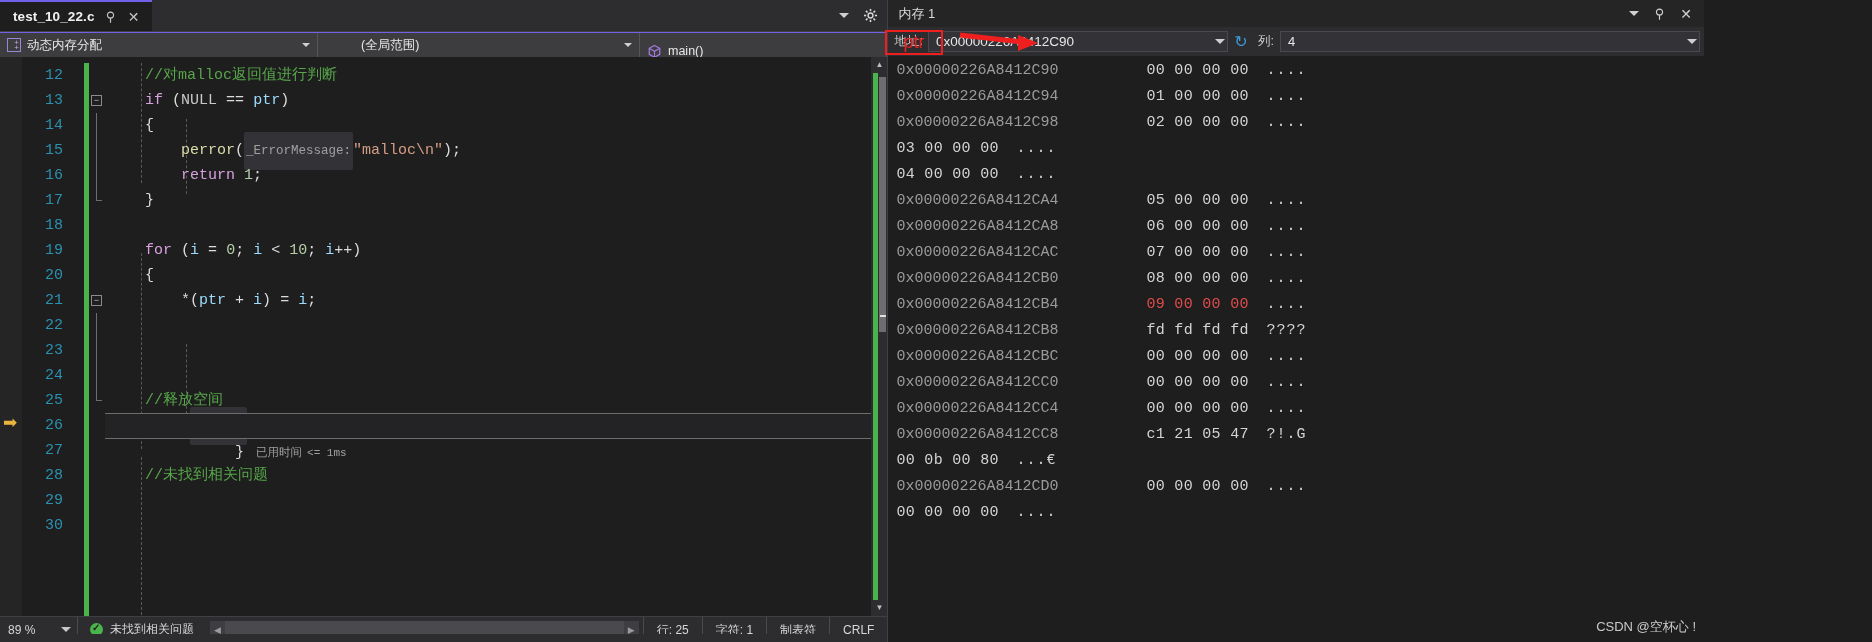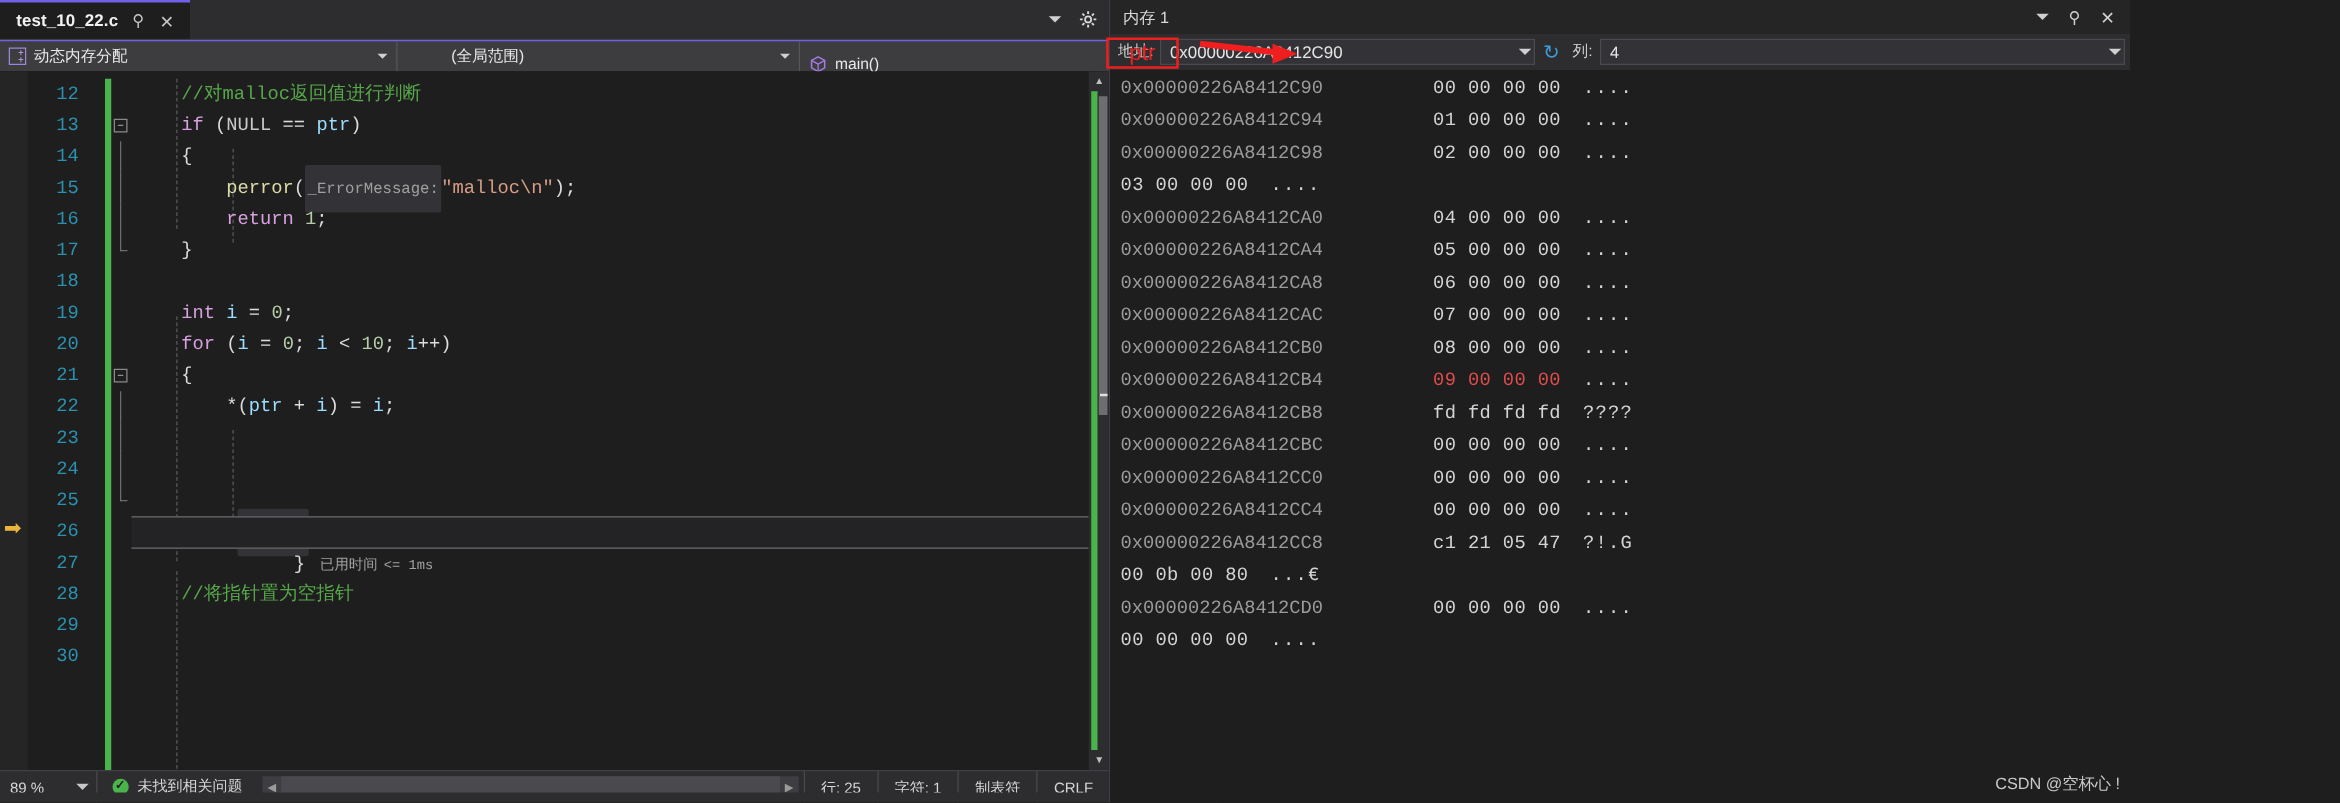--- a/index.html
+++ b/index.html
@@ -308,30 +308,30 @@
         <div class="iguide" style="left:81px; top:62px; height:75px;"></div>
         <div class="iguide" style="left:81px; top:287px; height:70px;"></div>
         <div id="codelines">
             <div class="cl">    <span class="c-com">//对malloc返回值进行判断</span></div>
             <div class="cl">    <span class="c-kw">if</span> <span class="c-pun">(</span><span class="c-mac">NULL</span> <span class="c-pun">==</span> <span class="c-id">ptr</span><span class="c-pun">)</span></div>
             <div class="cl">    <span class="c-pun">{</span></div>
             <div class="cl">        <span class="c-fn">perror</span><span class="c-pun">(</span><span class="inlay">_ErrorMessage:</span><span class="c-str">"malloc\n"</span><span class="c-pun">);</span></div>
             <div class="cl">        <span class="c-kw">return</span> <span class="c-num">1</span><span class="c-pun">;</span></div>
             <div class="cl">    <span class="c-pun">}</span></div>
             <div class="cl">&nbsp;</div>
-            <div class="cl">    <span class="c-kw">int</span> <span class="c-id">i</span> <span class="c-pun">=</span> <span class="c-num">0</span><span class="c-pun">;</span></div>
             <div class="cl">    <span class="c-kw">for</span> <span class="c-pun">(</span><span class="c-id">i</span> <span class="c-pun">=</span> <span class="c-num">0</span><span class="c-pun">;</span> <span class="c-id">i</span> <span class="c-pun">&lt;</span> <span class="c-num">10</span><span class="c-pun">;</span> <span class="c-id">i</span><span class="c-pun">++)</span></div>
             <div class="cl">    <span class="c-pun">{</span></div>
             <div class="cl">        <span class="c-pun">*(</span><span class="c-id">ptr</span> <span class="c-pun">+</span> <span class="c-id">i</span><span class="c-pun">)</span> <span class="c-pun">=</span> <span class="c-id">i</span><span class="c-pun">;</span></div>
             <div class="cl">&nbsp;</div>
             <div class="cl" style="visibility: hidden;">    <span class="c-pun">}</span></div>
             <div class="cl">&nbsp;</div>
+            <div class="cl">    <span class="c-com">//释放空间</span></div>
             <div class="cl">    <span class="c-fn">free</span><span class="c-pun">(</span><span class="inlay">_Block:</span><span class="c-id">ptr</span><span class="c-pun">);</span></div>
             <div class="cl">&nbsp;</div>
-            <div class="cl">    <span class="c-com">//将指针置为空指针</span></div>
+            <div class="cl">    <span class="c-com">//未找到相关问题</span></div>
           </div>
         <div class="elapsed-row"></div>
         <div style="position:absolute; left:4px; top:356px; height:26px; line-height:26px;
                     white-space:pre; font-family:'Liberation Mono',monospace; font-size:15px;">
           <span class="c-pun">    }</span><span class="elapsed-txt">已用时间</span><span class="elapsed-ms" style="margin-left:5px">&lt;= 1ms</span>
         </div>
       </div>
       <div class="code-vscroll">
         <div class="cvs-up">▲</div>
         <div class="cvs-track-mark" style="top:16px; bottom:16px;"></div>
@@ -387,21 +387,21 @@
         <span class="mem-col-val">4</span>
         <span class="caret-dn"></span>
       </span>
     </div>
 
     <div class="mem-body" id="membody">
         <div class="mem-row"><span class="m-addr">0x00000226A8412C90</span><span class="m-hex">00 00 00 00</span><span class="m-ascii">....</span></div>
         <div class="mem-row"><span class="m-addr">0x00000226A8412C94</span><span class="m-hex">01 00 00 00</span><span class="m-ascii">....</span></div>
         <div class="mem-row"><span class="m-addr">0x00000226A8412C98</span><span class="m-hex">02 00 00 00</span><span class="m-ascii">....</span></div>
         <div class="mem-row"><span class="m-hex">03 00 00 00</span><span class="m-ascii">....</span></div>
-        <div class="mem-row"><span class="m-addr">0x00000226A8412CA0</span><span class="m-hex">04 00 00 00</span><span class="m-ascii">....</span></div>
+        <div class="mem-row"><span class="m-hex">04 00 00 00</span><span class="m-ascii">....</span></div>
         <div class="mem-row"><span class="m-addr">0x00000226A8412CA4</span><span class="m-hex">05 00 00 00</span><span class="m-ascii">....</span></div>
         <div class="mem-row"><span class="m-addr">0x00000226A8412CA8</span><span class="m-hex">06 00 00 00</span><span class="m-ascii">....</span></div>
         <div class="mem-row"><span class="m-addr">0x00000226A8412CAC</span><span class="m-hex">07 00 00 00</span><span class="m-ascii">....</span></div>
         <div class="mem-row"><span class="m-addr">0x00000226A8412CB0</span><span class="m-hex">08 00 00 00</span><span class="m-ascii">....</span></div>
         <div class="mem-row"><span class="m-addr">0x00000226A8412CB4</span><span class="m-hex changed">09 00 00 00</span><span class="m-ascii">....</span></div>
         <div class="mem-row"><span class="m-addr">0x00000226A8412CB8</span><span class="m-hex">fd fd fd fd</span><span class="m-ascii">????</span></div>
         <div class="mem-row"><span class="m-addr">0x00000226A8412CBC</span><span class="m-hex">00 00 00 00</span><span class="m-ascii">....</span></div>
         <div class="mem-row"><span class="m-addr">0x00000226A8412CC0</span><span class="m-hex">00 00 00 00</span><span class="m-ascii">....</span></div>
         <div class="mem-row"><span class="m-addr">0x00000226A8412CC4</span><span class="m-hex">00 00 00 00</span><span class="m-ascii">....</span></div>
         <div class="mem-row"><span class="m-addr">0x00000226A8412CC8</span><span class="m-hex">c1 21 05 47</span><span class="m-ascii">?!.G</span></div>

